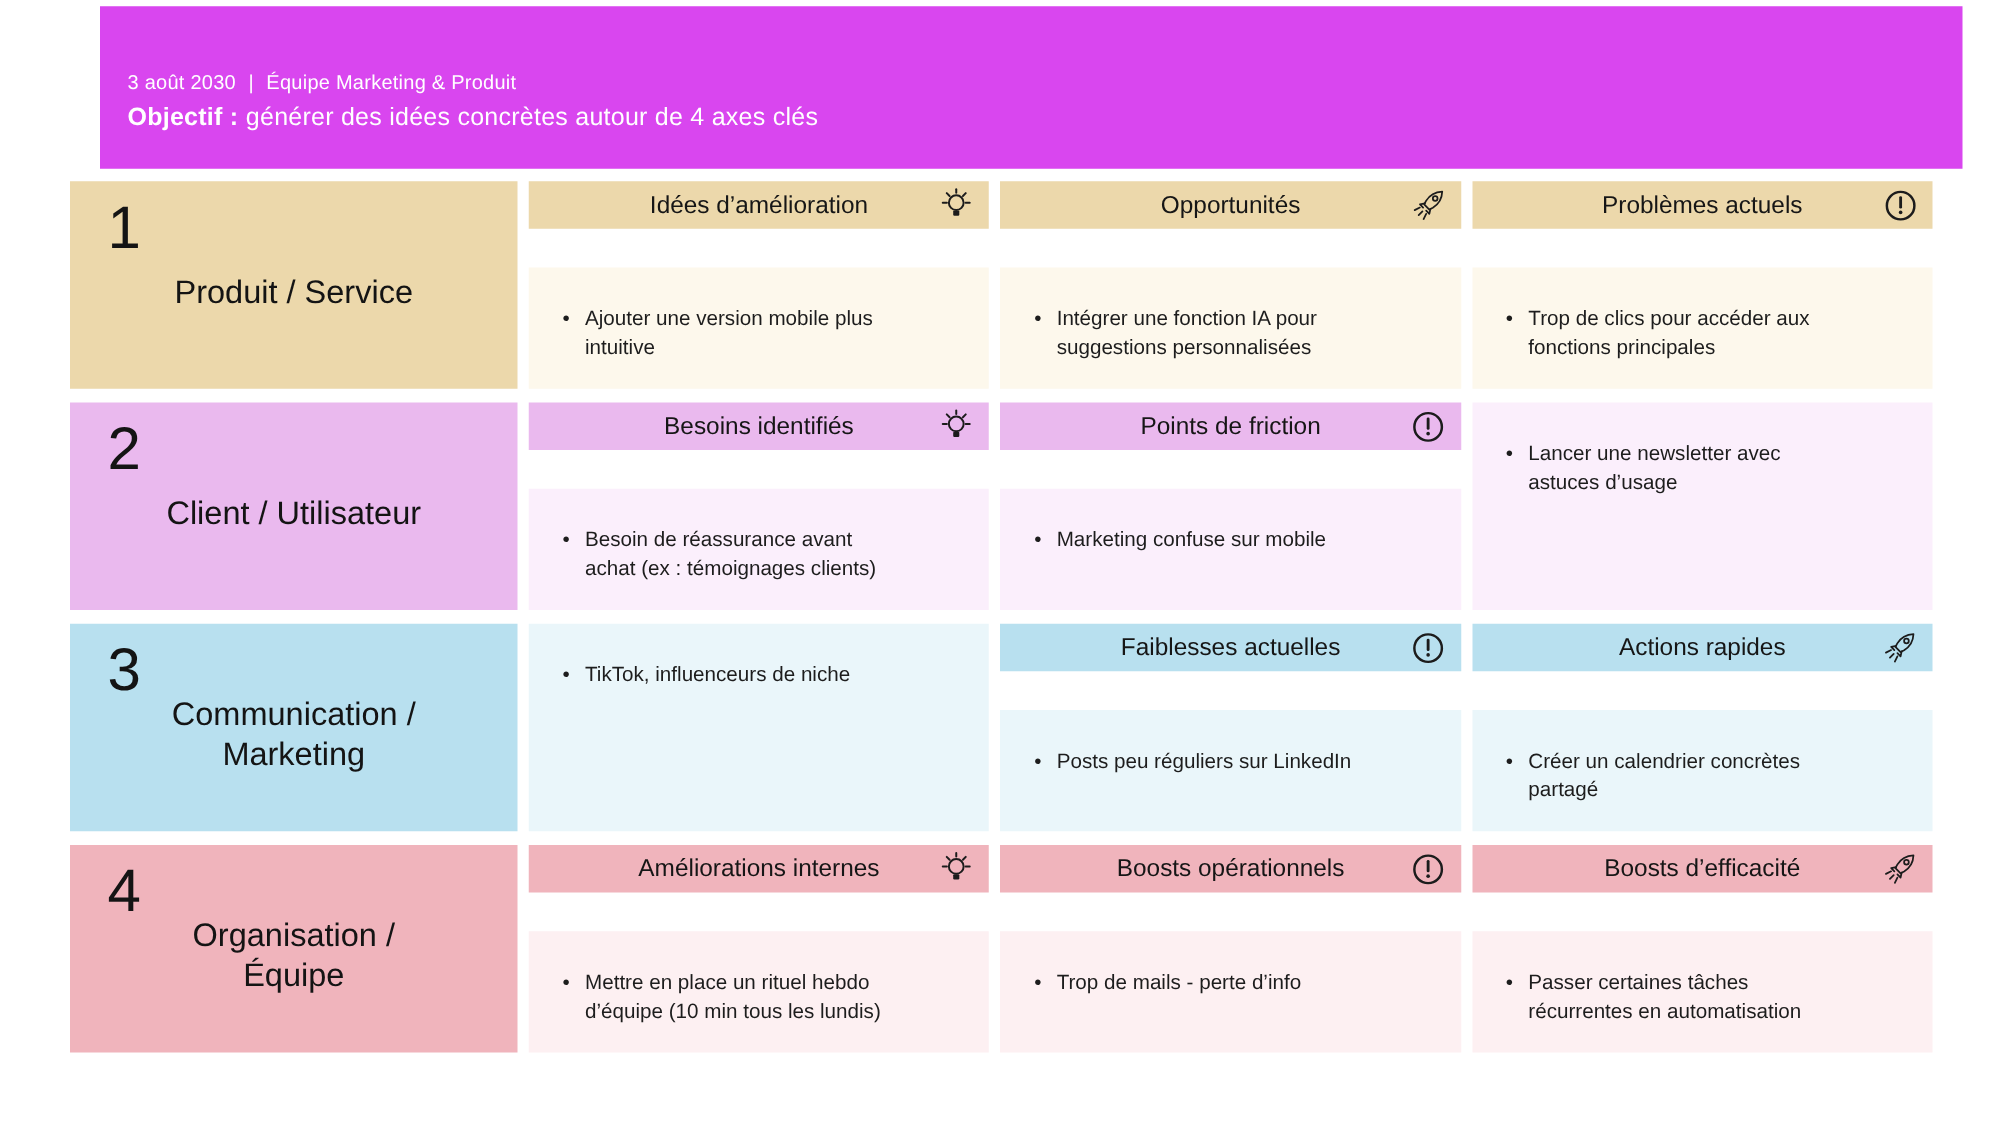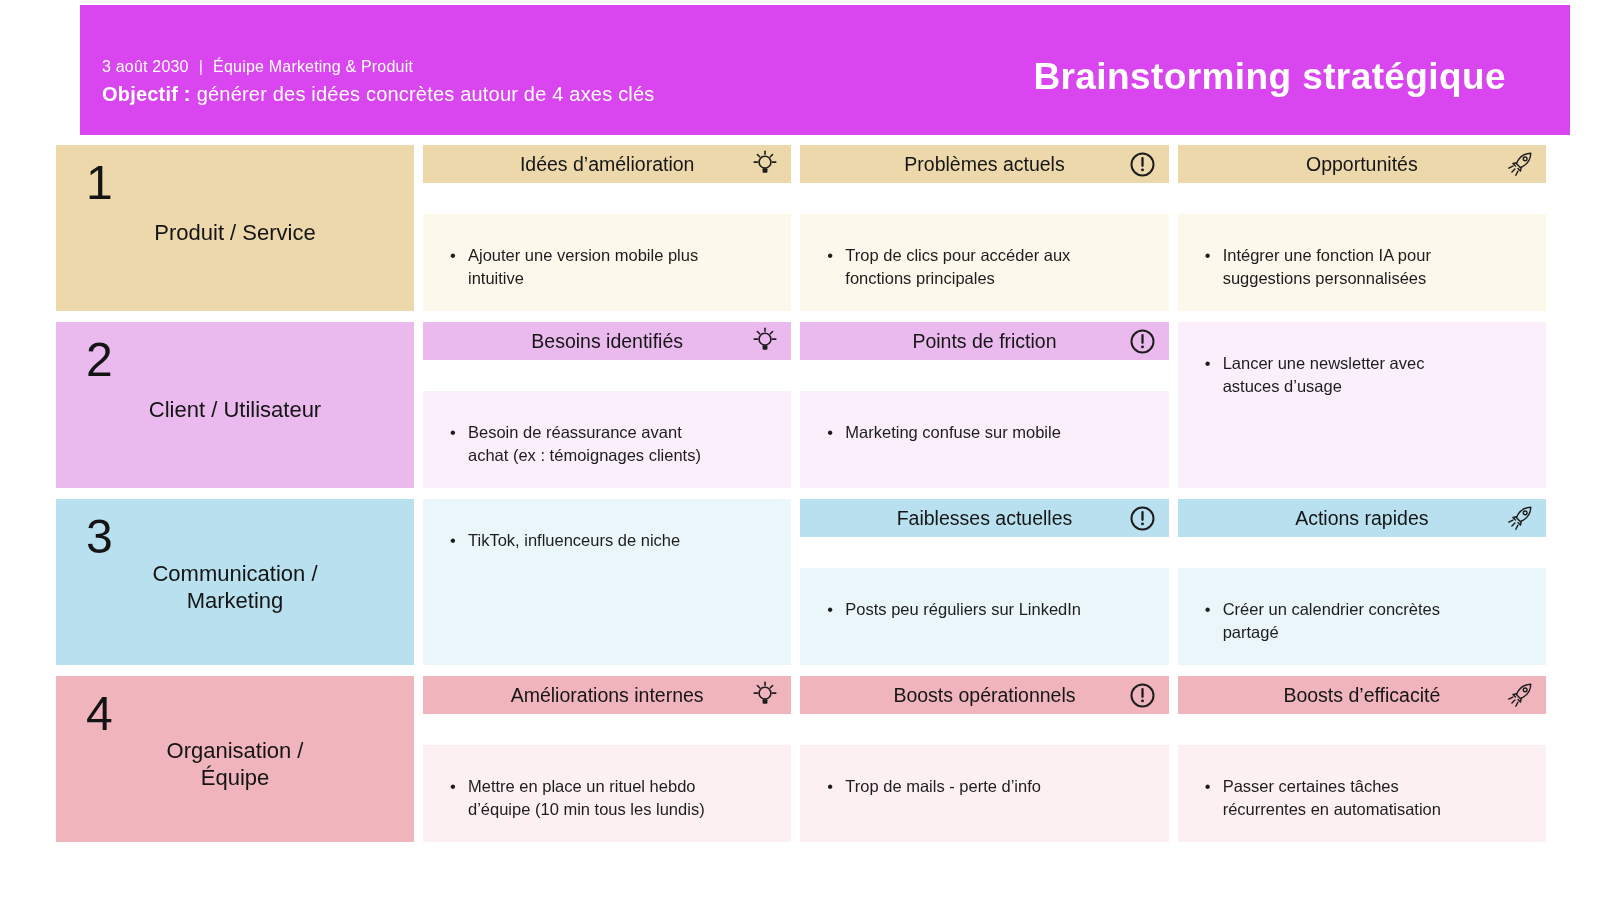--- a/index.html
+++ b/index.html
@@ -14,21 +14,21 @@
   .objective-line{color:#ffffff;font-size:20px;letter-spacing:.2px;}
   .obj-label{font-weight:700;margin-right:6px;}
   .banner-title{margin:0;color:#ffffff;font-size:37px;font-weight:700;letter-spacing:.4px;}
   
   .board{position:absolute;left:56px;top:145px;width:1490px;display:grid;
          grid-template-columns:358px 1fr 1fr 1fr;grid-auto-rows:166px;gap:11px 9px;}
   
   .category{position:relative;background:var(--accent);}
   .cat-number{position:absolute;top:14px;left:30px;font-size:48px;font-weight:300;line-height:1;color:#141414;}
   .cat-label{display:flex;height:100%;align-items:center;justify-content:center;text-align:center;
-             font-size:22px;line-height:1.25;color:#141414;white-space:pre-line;box-sizing:border-box;padding-top:10px;}
+             font-size:26px;line-height:1.25;color:#141414;white-space:pre-line;box-sizing:border-box;padding-top:10px;}
   
   .card{display:flex;flex-direction:column;gap:31px;}
   .card-header{position:relative;height:38px;flex:none;background:var(--accent);}
   .card-title{position:absolute;left:0;right:0;top:0;height:38px;display:flex;align-items:center;
               justify-content:center;font-size:19.5px;font-weight:500;color:#161616;}
   .card-icon{position:absolute;right:11px;top:50%;transform:translateY(-50%);width:30px;height:30px;
              display:flex;align-items:center;justify-content:center;}
   .card-body{flex:1;background:var(--light);padding:30px 18px 0 26px;box-sizing:border-box;}
   .items{margin:0;padding:0;list-style:none;}
   .items li{position:relative;padding-left:19px;font-size:16.5px;line-height:1.38;color:#1d1d1d;max-width:254px;}
@@ -43,21 +43,20 @@
     <div class="banner-left">
       <div class="meta-line">
         <span>3 août 2030</span>
         <span>|</span>
         <span>Équipe Marketing &amp; Produit</span>
       </div>
       <div class="objective-line">
         <span class="obj-label">Objectif :</span><span>générer des idées concrètes autour de 4 axes clés</span>
       </div>
     </div>
-    <h1 class="banner-title">Brainstorming stratégique</h1>
   </header>
 
   <main class="board">
 
     <section class="category" style="--accent: #ecd8ab; --light: #fdf8ec;">
       <span class="cat-number">1</span>
       <span class="cat-label">Produit / Service</span>
     </section>
 
     <article class="card" style="--accent: #ecd8ab; --light: #fdf8ec;">
@@ -73,38 +72,20 @@
                 <path d="M7.9 5.9l2.4 2.4"></path>
                 <path d="M24.1 5.9l-2.4 2.4"></path>
               </g>
               <rect x="13.4" y="20.6" width="5.2" height="4.6" rx="1" fill="#1c1c1c"></rect>
             </svg>
         </span>
       </div>
       <div class="card-body">
         <ul class="items">
             <li>Ajouter une version mobile plus intuitive</li>
-          </ul>
-      </div>
-    </article>
-
-    <article class="card" style="--accent: #ecd8ab; --light: #fdf8ec;">
-      <div class="card-header">
-        <span class="card-title">Problèmes actuels</span>
-        <span class="card-icon">
-          <svg width="27" height="27" viewBox="0 0 26 26">
-              <circle cx="13" cy="13" r="10.6" fill="none" stroke="#1c1c1c" stroke-width="1.9"></circle>
-              <path d="M13 6.8v7.4" stroke="#1c1c1c" stroke-width="2.2" stroke-linecap="round"></path>
-              <circle cx="13" cy="18.2" r="1.4" fill="#1c1c1c"></circle>
-            </svg>
-        </span>
-      </div>
-      <div class="card-body">
-        <ul class="items">
-            <li>Trop de clics pour accéder aux fonctions principales</li>
           </ul>
       </div>
     </article>
 
     <article class="card" style="--accent: #ecd8ab; --light: #fdf8ec;">
       <div class="card-header">
         <span class="card-title">Opportunités</span>
         <span class="card-icon">
           <svg width="30" height="30" viewBox="0 0 32 32">
               <g fill="none" stroke="#1c1c1c" stroke-width="1.5" stroke-linecap="round" stroke-linejoin="round">
@@ -119,20 +100,38 @@
             </svg>
         </span>
       </div>
       <div class="card-body">
         <ul class="items">
             <li>Intégrer une fonction IA pour suggestions personnalisées</li>
           </ul>
       </div>
     </article>
 
+    <article class="card" style="--accent: #ecd8ab; --light: #fdf8ec;">
+      <div class="card-header">
+        <span class="card-title">Problèmes actuels</span>
+        <span class="card-icon">
+          <svg width="27" height="27" viewBox="0 0 26 26">
+              <circle cx="13" cy="13" r="10.6" fill="none" stroke="#1c1c1c" stroke-width="1.9"></circle>
+              <path d="M13 6.8v7.4" stroke="#1c1c1c" stroke-width="2.2" stroke-linecap="round"></path>
+              <circle cx="13" cy="18.2" r="1.4" fill="#1c1c1c"></circle>
+            </svg>
+        </span>
+      </div>
+      <div class="card-body">
+        <ul class="items">
+            <li>Trop de clics pour accéder aux fonctions principales</li>
+          </ul>
+      </div>
+    </article>
+
     <section class="category" style="--accent: #eab9ee; --light: #fbeffc;">
       <span class="cat-number">2</span>
       <span class="cat-label">Client / Utilisateur</span>
     </section>
 
     <article class="card" style="--accent: #eab9ee; --light: #fbeffc;">
       <div class="card-header">
         <span class="card-title">Besoins identifiés</span>
         <span class="card-icon">
           <svg width="30" height="30" viewBox="0 0 32 32">

